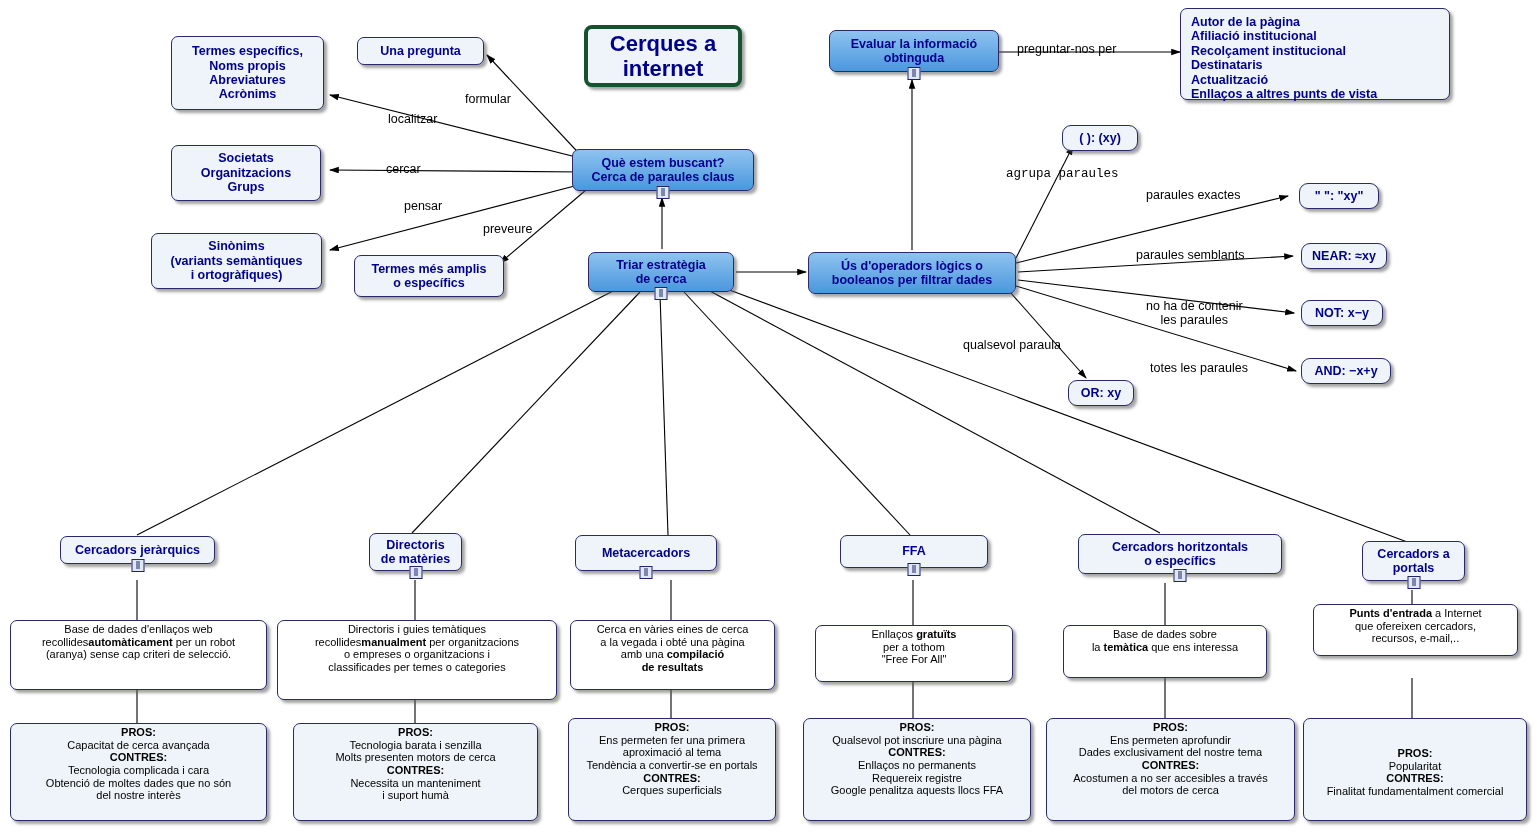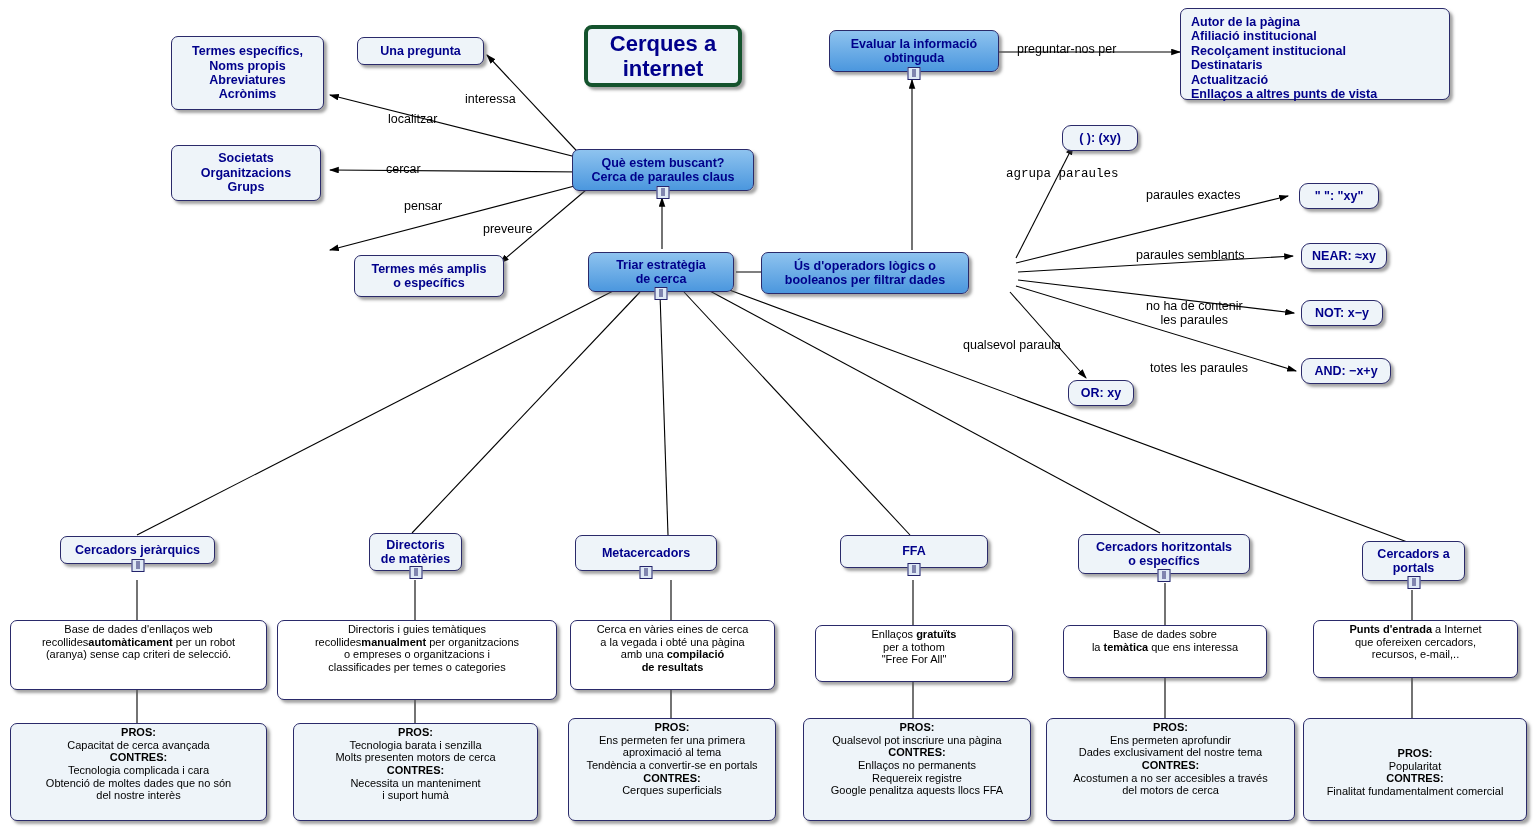--- a/index.html
+++ b/index.html
@@ -116,20 +116,25 @@
   <div class="node pale bold" style="left:357px;top:37px;width:127px;height:28px;font-size:12.5px;">
     <span>Una pregunta</span>
   </div>
 
   <div class="node pale bold" style="left:171px;top:145px;width:150px;height:56px;font-size:12.5px;white-space:pre-line;">
     <span>Societats
 Organitzacions
 Grups</span>
   </div>
 
+  <div class="node pale bold" style="left:151px;top:233px;width:171px;height:56px;font-size:12.5px;white-space:pre-line;">
+    <span>Sinònims
+(variants semàntiques
+i ortogràfiques)</span>
+  </div>
 
   <div class="node pale bold" style="left:354px;top:255px;width:150px;height:42px;font-size:12.5px;white-space:pre-line;">
     <span>Termes més amplis
 o específics</span>
   </div>
 
   <div class="node blue" style="left:572px;top:149px;width:182px;height:42px;font-size:12.5px;white-space:pre-line;">
     <span>Què estem buscant?
 Cerca de paraules claus</span>
     <span class="idot"></span>
@@ -140,21 +145,21 @@
 de cerca</span>
     <span class="idot"></span>
   </div>
 
   <div class="node blue" style="left:829px;top:30px;width:170px;height:42px;font-size:12.5px;white-space:pre-line;">
     <span>Evaluar la informació
 obtinguda</span>
     <span class="idot"></span>
   </div>
 
-  <div class="node blue" style="left:761px;top:252px;width:208px;height:42px;font-size:12.5px;white-space:pre-line;">
+  <div class="node blue" style="left:808px;top:252px;width:208px;height:42px;font-size:12.5px;white-space:pre-line;">
     <span>Ús d'operadors lògics o
 booleanos per filtrar dades</span>
   </div>
 
   <div class="node pale" style="left:1180px;top:8px;width:270px;height:92px;display:block;">
     <div class="listbox">
       <div>Autor de la pàgina</div>
       <div>Afiliació institucional</div>
       <div>Recolçament institucional</div>
       <div>Destinataris</div>
@@ -175,21 +180,21 @@
   <div class="node opnode" style="left:1301px;top:300px;width:82px;height:26px;">
     <span>NOT: x−y</span>
   </div>
   <div class="node opnode" style="left:1301px;top:358px;width:90px;height:26px;">
     <span>AND: −x+y</span>
   </div>
   <div class="node opnode" style="left:1068px;top:380px;width:66px;height:26px;">
     <span>OR: xy</span>
   </div>
 
-  <div class="lbl" style="left:465px;top:92px;">interessa</div>
+  <div class="lbl" style="left:465px;top:92px;">formular</div>
   <div class="lbl" style="left:388px;top:112px;">localitzar</div>
   <div class="lbl" style="left:386px;top:162px;">cercar</div>
   <div class="lbl" style="left:404px;top:199px;">pensar</div>
   <div class="lbl" style="left:483px;top:222px;">preveure</div>
   <div class="lbl" style="left:1017px;top:42px;text-align:center;">preguntar-nos per</div>
   <div class="lbl" style="left:1006px;top:167px;font-family:Liberation Mono, monospace;">agrupa paraules</div>
   <div class="lbl" style="left:1146px;top:188px;">paraules exactes</div>
   <div class="lbl" style="left:1136px;top:248px;">paraules semblants</div>
   <div class="lbl" style="left:1146px;top:299px;">no ha de contenir
 les paraules</div>
@@ -210,21 +215,21 @@
   <div class="node pale bold" style="left:575px;top:535px;width:142px;height:36px;font-size:12.5px;">
     <span>Metacercadors</span>
     <span class="idot"></span>
   </div>
 
   <div class="node pale bold" style="left:840px;top:535px;width:148px;height:33px;font-size:12.5px;">
     <span>FFA</span>
     <span class="idot"></span>
   </div>
 
-  <div class="node pale bold" style="left:1078px;top:534px;width:172px;height:40px;font-size:12.5px;white-space:pre-line;">
+  <div class="node pale bold" style="left:1078px;top:534px;width:204px;height:40px;font-size:12.5px;white-space:pre-line;">
     <span>Cercadors horitzontals
 o específics</span>
     <span class="idot"></span>
   </div>
 
   <div class="node pale bold" style="left:1362px;top:541px;width:103px;height:40px;font-size:12.5px;white-space:pre-line;">
     <span>Cercadors a
 portals</span>
     <span class="idot"></span>
   </div>
@@ -263,21 +268,21 @@
     <div>"Free For All"</div>
   </div>
 
   <div class="node white desc" style="left:1063px;top:625px;width:204px;height:53px;display:block;">
     <div>Base de dades sobre</div>
     <div>
       <span>la </span><b>temàtica</b><span> que ens interessa</span>
     </div>
   </div>
 
-  <div class="node white desc" style="left:1313px;top:620px;width:205px;height:58px;display:block;">
+  <div class="node white desc" style="left:1313px;top:604px;width:205px;height:52px;display:block;">
     <div>
       <b>Punts d'entrada</b><span> a Internet</span>
     </div>
     <div>que ofereixen cercadors,</div>
     <div>recursos, e-mail,..</div>
   </div>
 
   <div class="node pale desc" style="left:10px;top:723px;width:257px;height:98px;display:block;">
     <div class="bold">PROS:</div>
     <div>Capacitat de cerca avançada</div>

